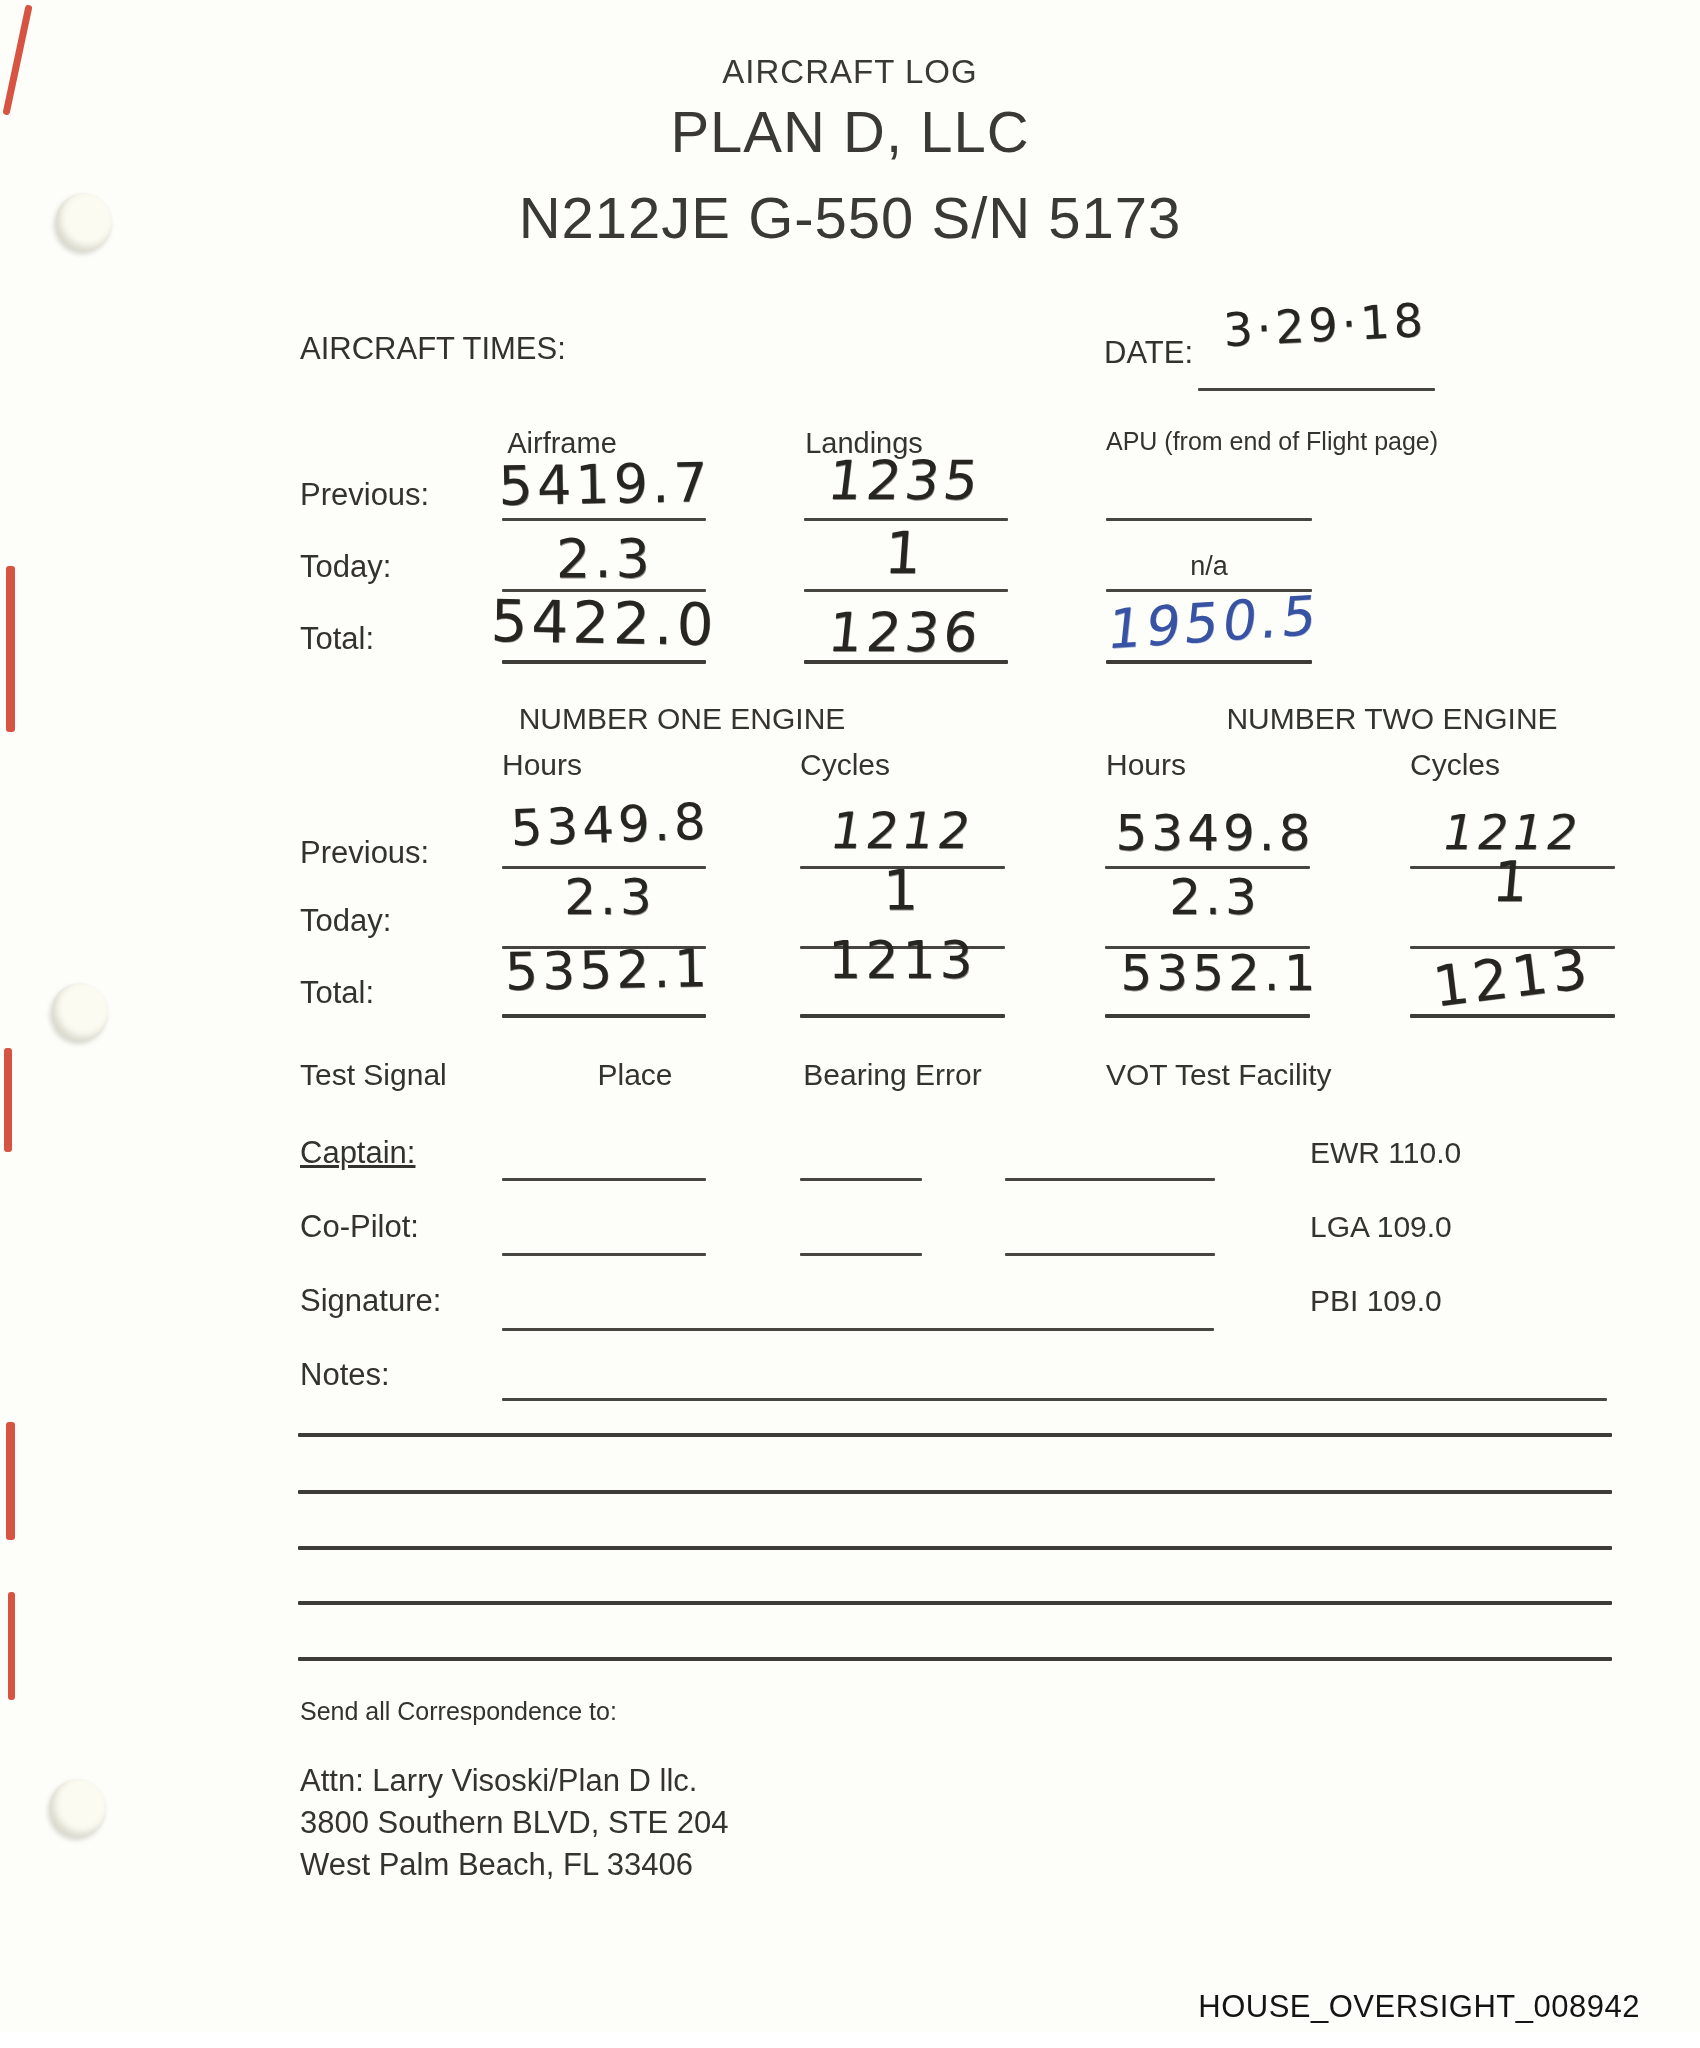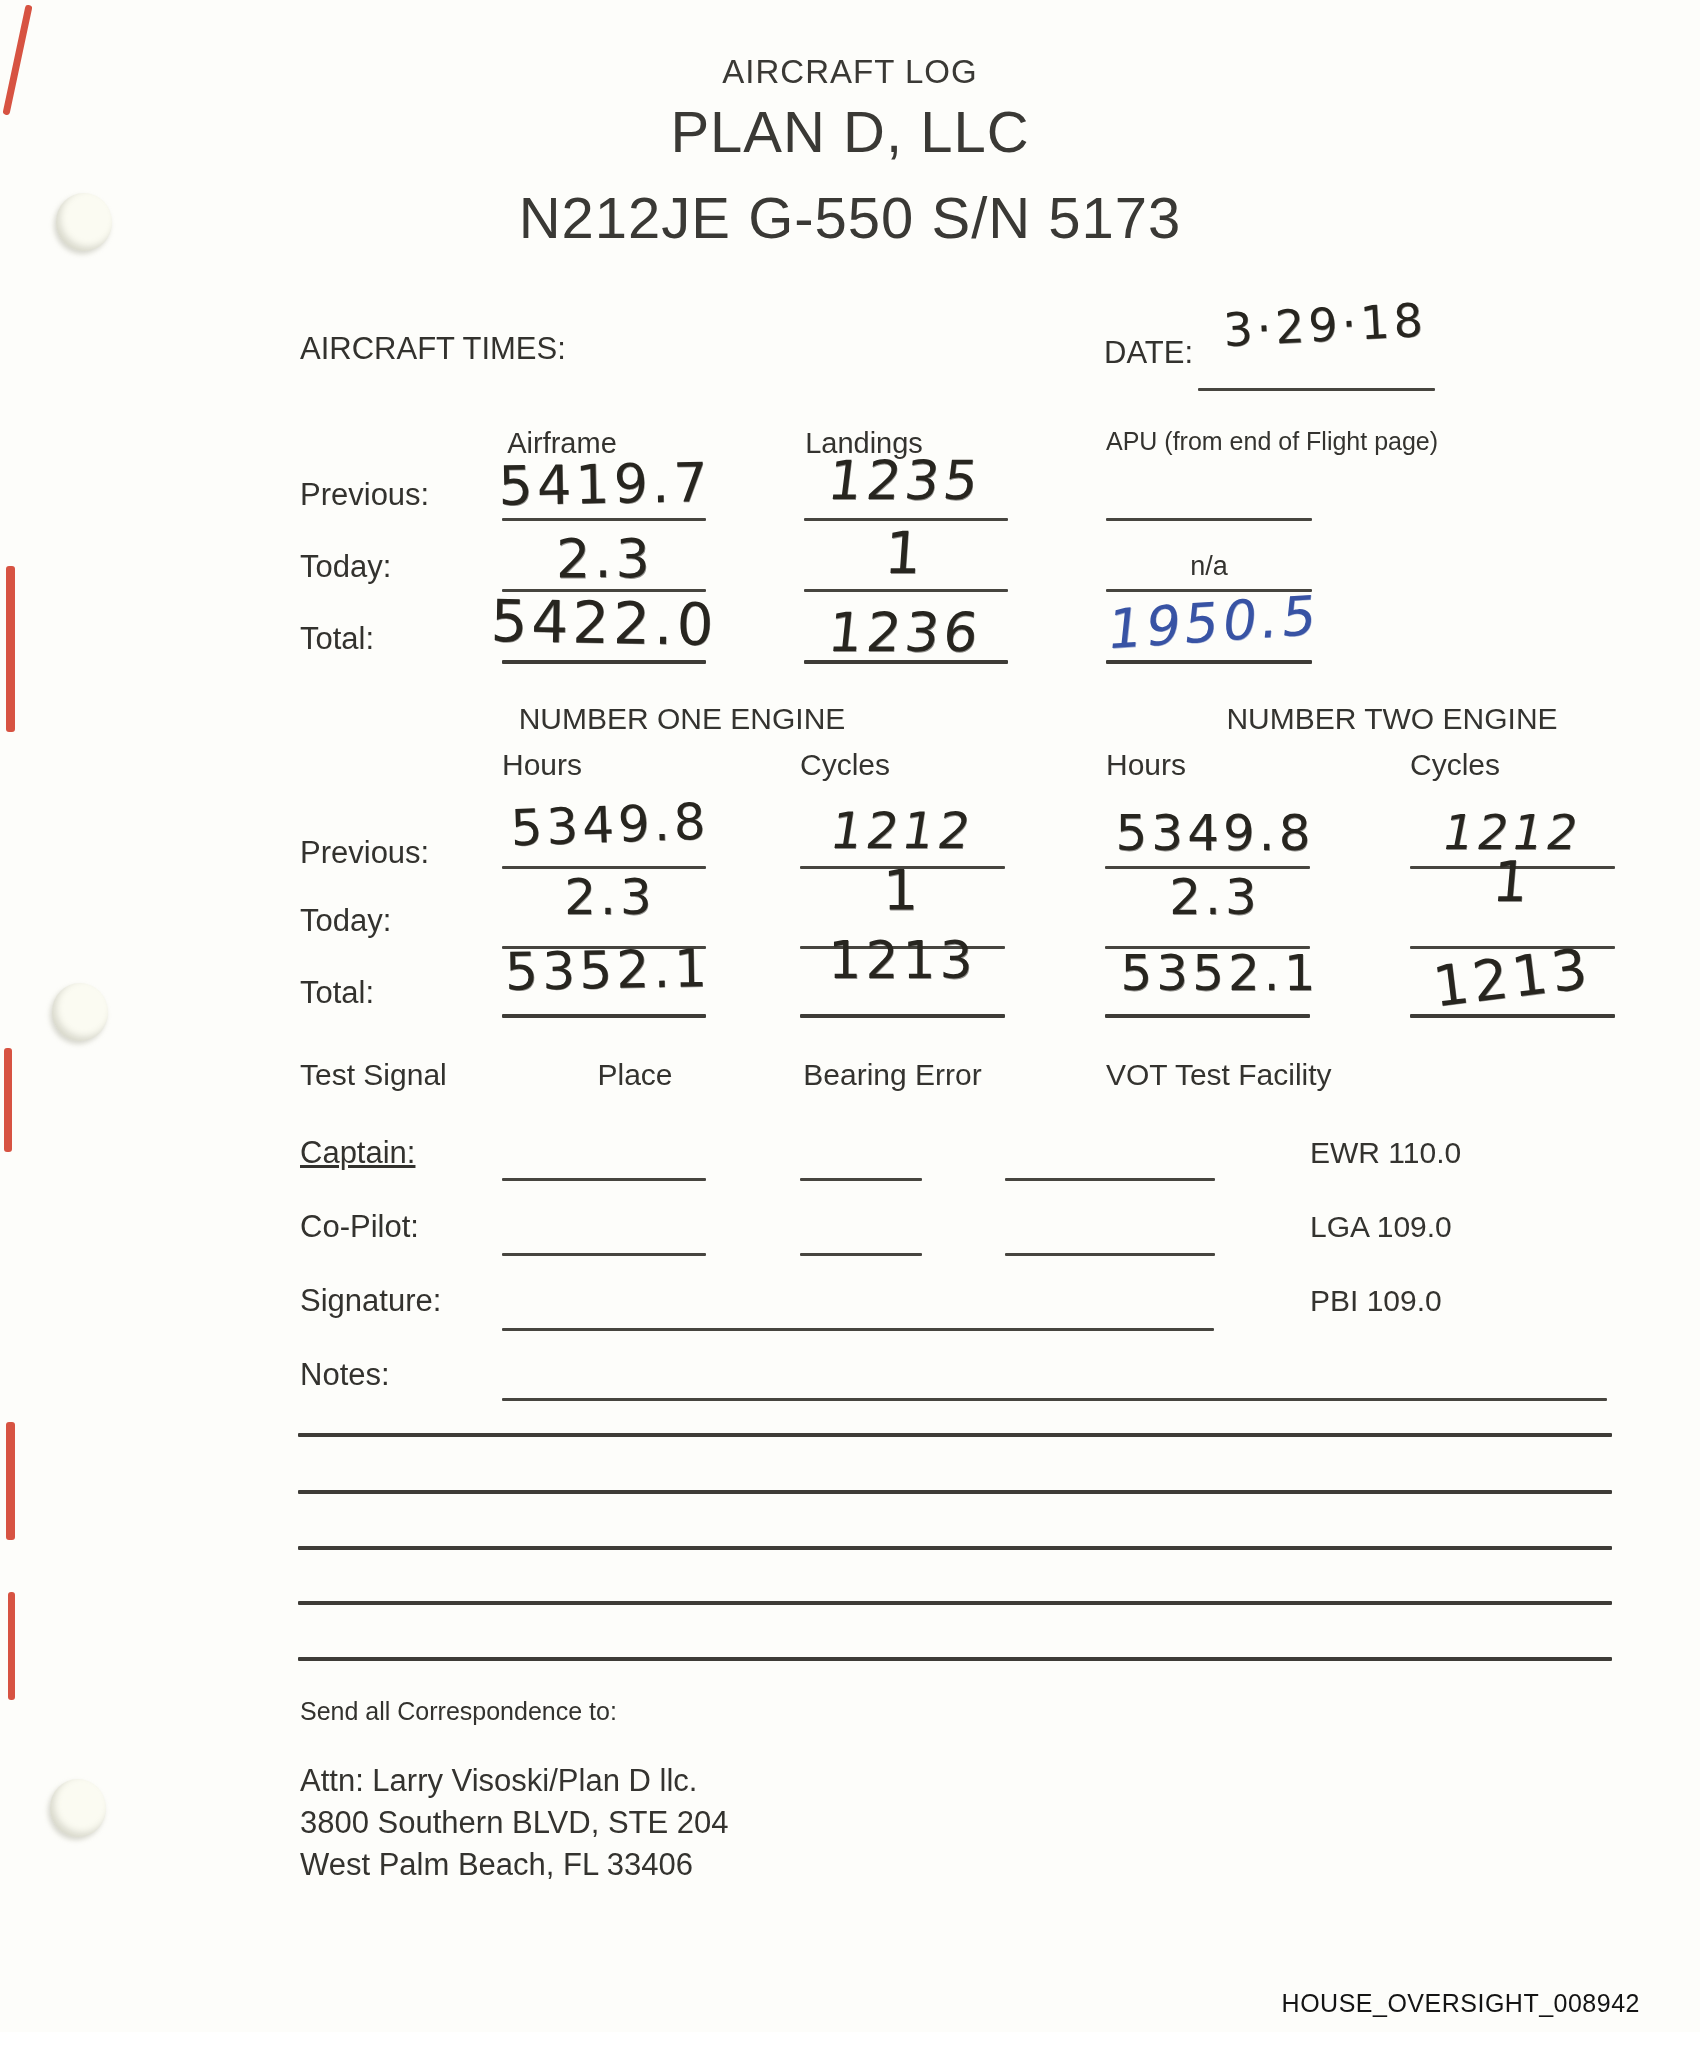--- a/index.html
+++ b/index.html
@@ -147,15 +147,15 @@
   <div class="line th" style="left:298px;top:1490px;width:1314px;"></div>
   <div class="line th" style="left:298px;top:1546px;width:1314px;"></div>
   <div class="line th" style="left:298px;top:1601px;width:1314px;"></div>
   <div class="line th" style="left:298px;top:1657px;width:1314px;"></div>
 
   <div class="t lbl" style="left:300px;top:1698px;font-size:25px;">Send all Correspondence to:</div>
   <div class="t" style="left:300px;top:1764px;font-size:31px;">Attn: Larry Visoski/Plan D llc.</div>
   <div class="t" style="left:300px;top:1806px;font-size:31px;">3800 Southern BLVD, STE 204</div>
   <div class="t" style="left:300px;top:1848px;font-size:31px;">West Palm Beach, FL 33406</div>
 
-  <div class="t" style="right:60px;top:1990px;font-size:25px;color:#141414;letter-spacing:0.5px;">HOUSE_OVERSIGHT_008942</div>
+  <div class="t" style="right:60px;top:1990px;font-size:31px;color:#141414;letter-spacing:0.5px;">HOUSE_OVERSIGHT_008942</div>
 
 </div>
 
 </body></html>

